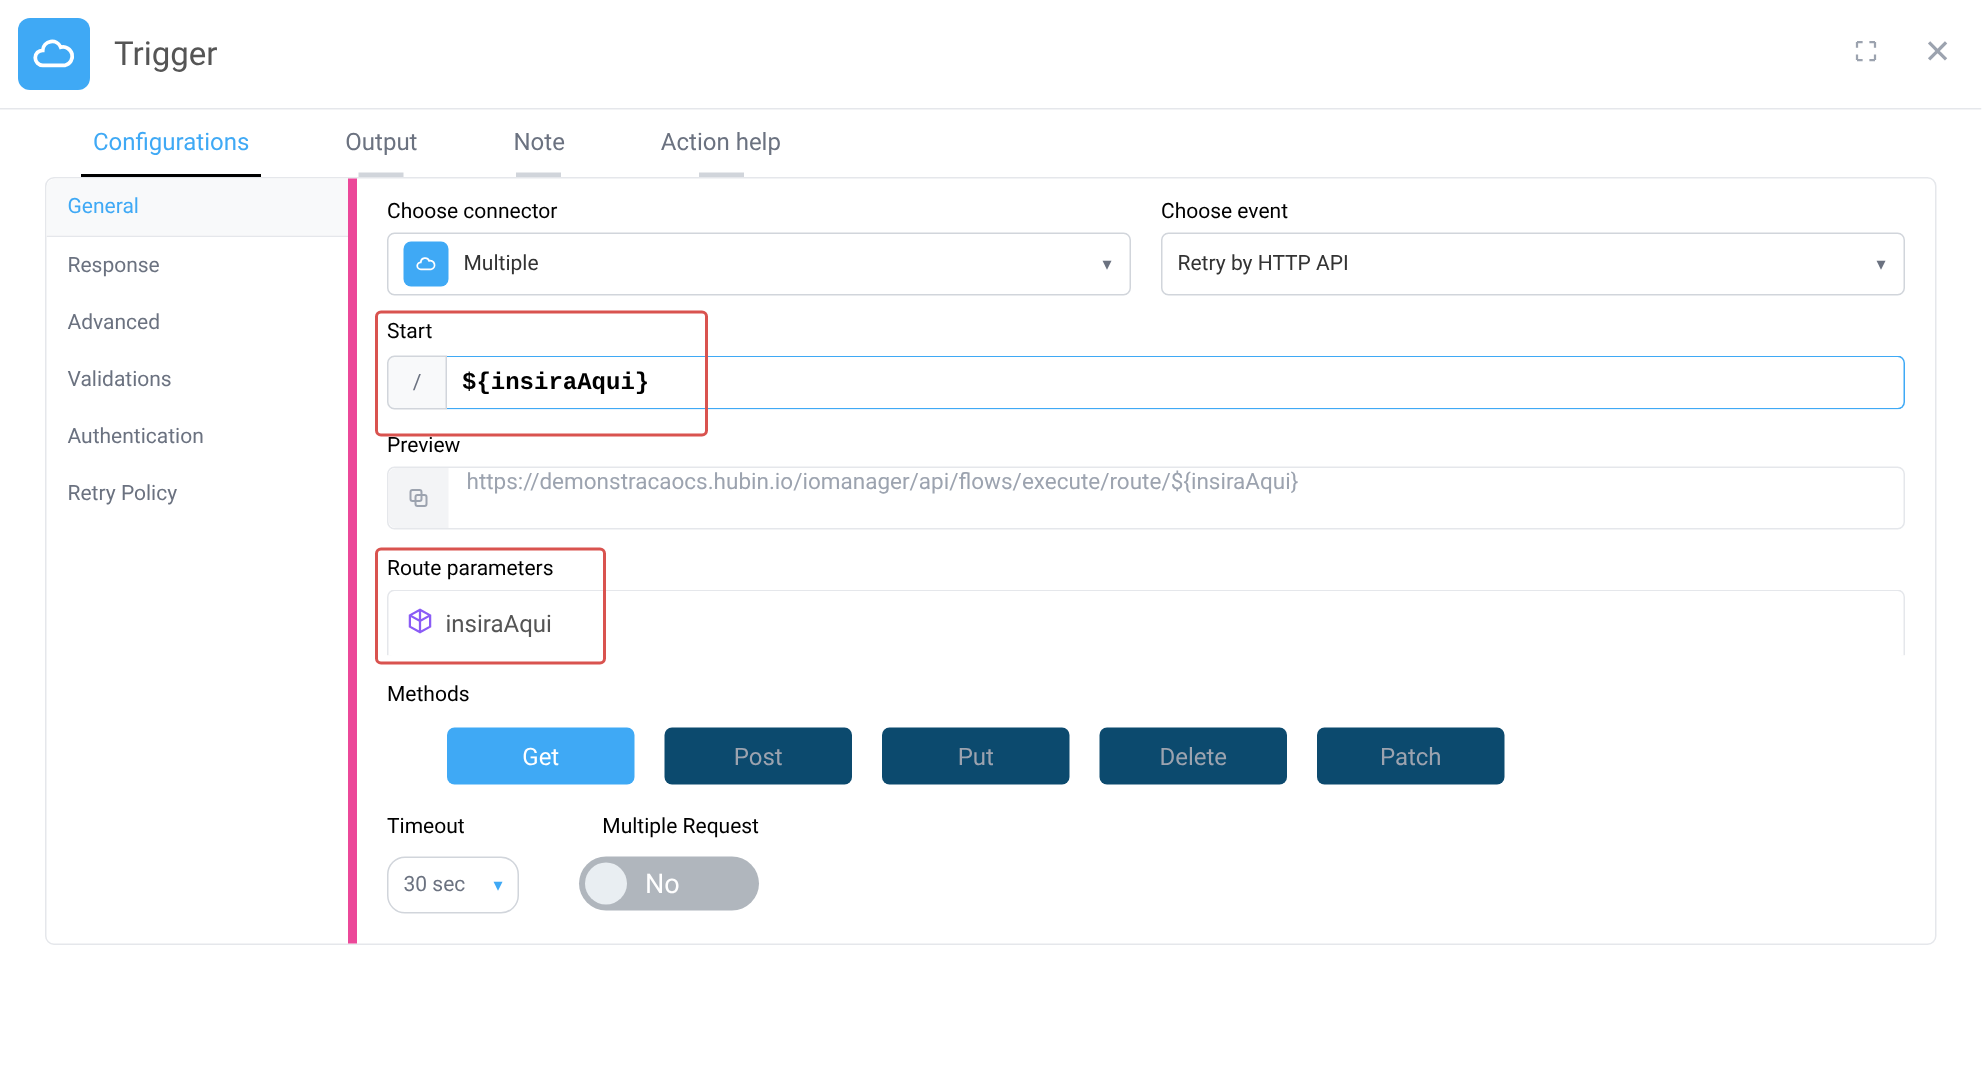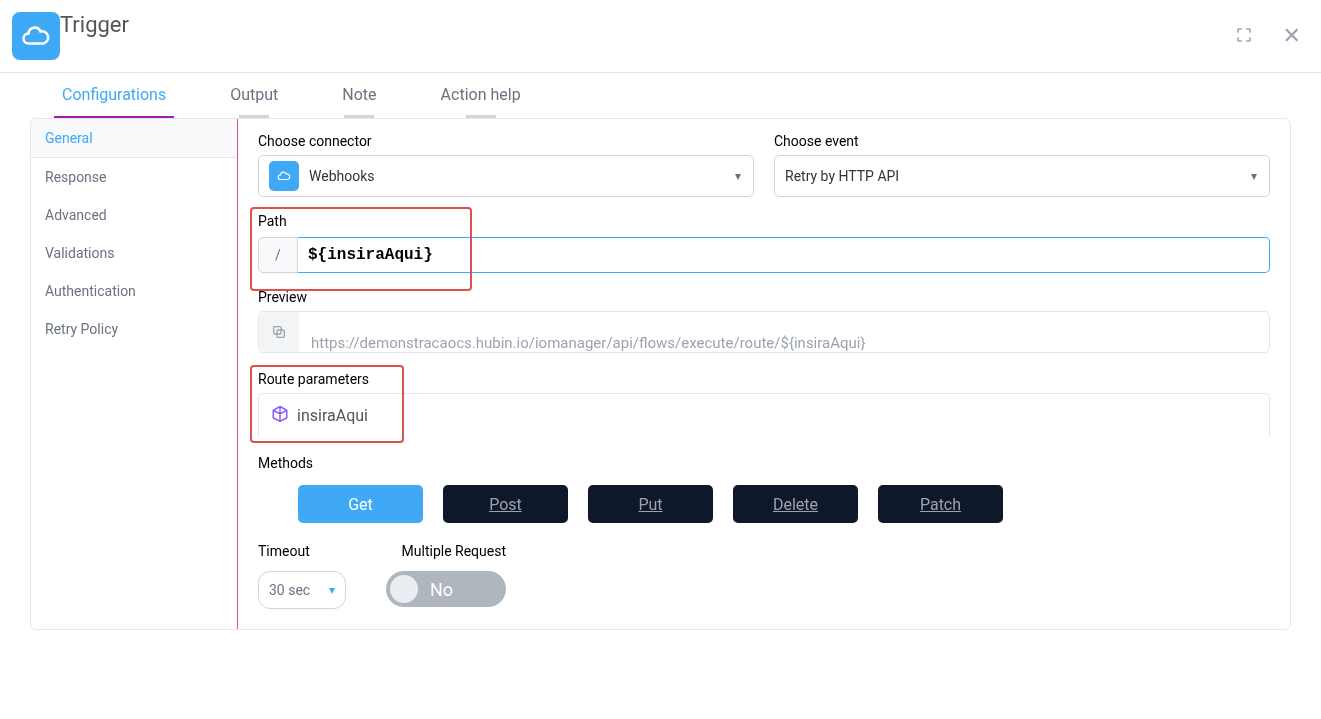--- a/index.html
+++ b/index.html
@@ -1,67 +1,67 @@
 <!DOCTYPE html>
 <html><head>
 <meta charset="utf-8">
 <style>
   * { box-sizing: border-box; margin: 0; padding: 0; font-family: -apple-system, BlinkMacSystemFont, "Segoe UI", Roboto, Helvetica, Arial, sans-serif; }
   body { background: #fff; color: #333; font-size: 14px; width: 1321px; }
   
   .header { display: flex; align-items: center; justify-content: space-between; padding: 12px 20px 12px 12px; border-bottom: 1px solid #e5e7eb; }
-  .header-left { display: flex; align-items: flex-start; }
+  .header-left { display: flex; align-items: center; gap: 16px; }
   .app-icon { width: 48px; height: 48px; border-radius: 8px; background: #3fa9f5; display: flex; align-items: center; justify-content: center; }
   .app-icon svg { width: 30px; height: 30px; }
   .app-title { font-size: 22px; color: #555; font-weight: 400; }
   .header-right { display: flex; align-items: center; gap: 30px; }
   .expand-icon, .close-icon { cursor: pointer; }
   .expand-icon svg { width: 18px; height: 18px; }
   .close-icon { font-size: 22px; color: #9ca3af; font-weight: 300; line-height: 1; }
   
   .tabs { display: flex; gap: 48px; padding: 12px 0 0 54px; }
   .tab { padding: 0 8px 12px 8px; color: #6b7280; font-size: 16px; cursor: pointer; position: relative; }
-  .tab.active { color: #3fa9f5; border-bottom: 2px solid #a21caf; }
+  .tab.active { color: #3fa9f5; border-bottom: 2px solid #000000; }
   .tab.underline::after { content:""; position:absolute; bottom:0; left:50%; transform:translateX(-50%); width:30px; height:3px; background:#d1d5db; }
   
   .main { display: flex; border: 1px solid #e5e7eb; border-radius: 6px; margin: 0 30px 20px 30px; }
   
-  .sidebar { width: 210px; border-right: 1px solid #ec4899; padding-top: 0; }
+  .sidebar { width: 210px; border-right: 6px solid #ec4899; padding-top: 0; }
   .sidebar-item { display:block; padding: 11px 14px; color: #6b7280; font-size: 14px; cursor:pointer; }
   .sidebar-item.active { color:#3fa9f5; background:#f8f9fa; border-bottom:1px solid #e5e7eb; border-top-left-radius:6px; }
   
   .content { flex: 1; padding: 14px 20px 20px 20px; }
   .row { display:flex; gap:20px; margin-bottom: 16px; }
   .field { flex:1; display:flex; flex-direction:column; gap:6px; }
   .field-label { font-size:14px; color:#000000; }
   
   .select-like { display:flex; align-items:center; gap:10px; border:1px solid #d1d5db; border-radius:5px; padding:6px 10px; height:42px; position:relative; cursor:pointer; }
   .select-like .chev { position:absolute; right:12px; top:50%; transform:translateY(-50%); color:#6b7280; font-size:12px; }
   .mini-cloud { width:30px; height:30px; background:#3fa9f5; border-radius:5px; display:flex; align-items:center; justify-content:center; }
   .mini-cloud svg { width:20px; height:14px; }
   
   .path-group { border:2px solid #d9534f; border-radius:4px; padding: 8px 10px 10px 10px; display:inline-block; min-width:220px;}
   .path-row { display:flex; align-items:stretch; margin-top:8px; width:1012px; }
   .path-prefix { width:40px; border:1px solid #d1d5db; border-radius:5px 0 0 5px; display:flex; align-items:center; justify-content:center; background:#f8f9fa; color:#6b7280; }
   .path-input { flex:1; border:1px solid #3fa9f5; border-left:none; border-radius:0 5px 5px 0; padding:8px 10px; font-family: "Courier New", monospace; font-size:16px; font-weight:bold; outline:none; }
   .path-input::placeholder { color:#333; }
   
-  .preview-row { display:flex; align-items:flex-end; gap:12px; border:1px solid #e5e7eb; border-radius:5px; height:42px; padding:0; }
+  .preview-row { display:flex; align-items:flex-start; gap:12px; border:1px solid #e5e7eb; border-radius:5px; height:42px; padding:0; }
   .copy-btn { width:40px; height:40px; border-right:1px solid #e5e7eb; background:#f3f4f6; border-radius:5px 0 0 5px; display:flex; align-items:center; justify-content:center; cursor:pointer; border:none; }
   .preview-text { color:#9ca3af; font-size:15px; }
   
   .route-group { border:2px solid #d9534f; border-radius:4px; padding:8px 10px 0 10px; display:inline-block; }
   .route-box { border:1px solid #e5e7eb; border-top-left-radius:5px; border-top-right-radius:5px; border-bottom:none; height:44px; display:flex; align-items:center; gap:8px; padding:0 12px; width:1012px; margin-top:6px; }
   .route-box svg { width:18px; height:18px; }
   .route-text { color:#555; font-size:16px; }
   
   .methods-row { display:flex; gap:20px; margin-top:8px;padding-left:40px; }
   .method-btn { width:125px; height:38px; border:none; border-radius:5px; font-size:16px; cursor:pointer; }
   .method-btn.active { background:#3fa9f5; color:#fff; }
-  .method-btn.inactive { background:#0f172a; color:#9ca3af;text-decoration:underline; }
+  .method-btn.inactive { background:#0c4a6e; color:#9ca3af; }
   
   .bottom-row { display:flex; gap:40px; margin-top:20px; align-items:flex-start; }
   .timeout-select { border:1px solid #d1d5db; border-radius:12px; height:38px; width:88px; display:flex; align-items:center; justify-content:space-between; padding:0 10px; cursor:pointer; color:#6b7280; }
   .timeout-select .chev2 { color:#3fa9f5; font-size:12px; }
   
   .toggle { width:120px; height:36px; background:#b0b6bd; border-radius:18px; position:relative; cursor:pointer; display:flex; align-items:center; }
   .toggle-knob { width:28px; height:28px; background:#e9eef2; border-radius:50%; position:absolute; left:4px; }
   .toggle-label { color:#fff; margin-left:44px; font-size:18px; }
 </style>
 </head>
@@ -106,36 +106,36 @@
   <div class="content">
     <div class="row">
       <div class="field">
         <span class="field-label">Choose connector</span>
         <div class="select-like">
           <span class="mini-cloud">
             <svg viewBox="0 0 24 24" fill="none" stroke="#fff" stroke-width="2">
                 <path d="M18 18h-12a4 4 0 0 1 0-8 5 5 0 0 1 9.6-1.6A4 4 0 0 1 18 18z"></path>
               </svg>
           </span>
-          <span>Webhooks</span>
+          <span>Multiple</span>
           <span class="chev">▾</span>
         </div>
       </div>
       <div class="field">
         <span class="field-label">Choose event</span>
         <div class="select-like">
           <span>Retry by HTTP API</span>
           <span class="chev">▾</span>
         </div>
       </div>
     </div>
 
     <div style="position:relative; margin-bottom:16px;">
       <div class="path-group" style="position:absolute; top:-6px; left:-8px; height:84px; width:222px; pointer-events:none;"></div>
-      <span class="field-label">Path</span>
+      <span class="field-label">Start</span>
       <div class="path-row">
         <div class="path-prefix">/</div>
         <input class="path-input" value="${insiraAqui}" style="">
       </div>
     </div>
 
     <div class="field" style="margin-bottom:18px;">
       <span class="field-label">Preview</span>
       <div class="preview-row" style="width:1012px;">
         <button class="copy-btn">

